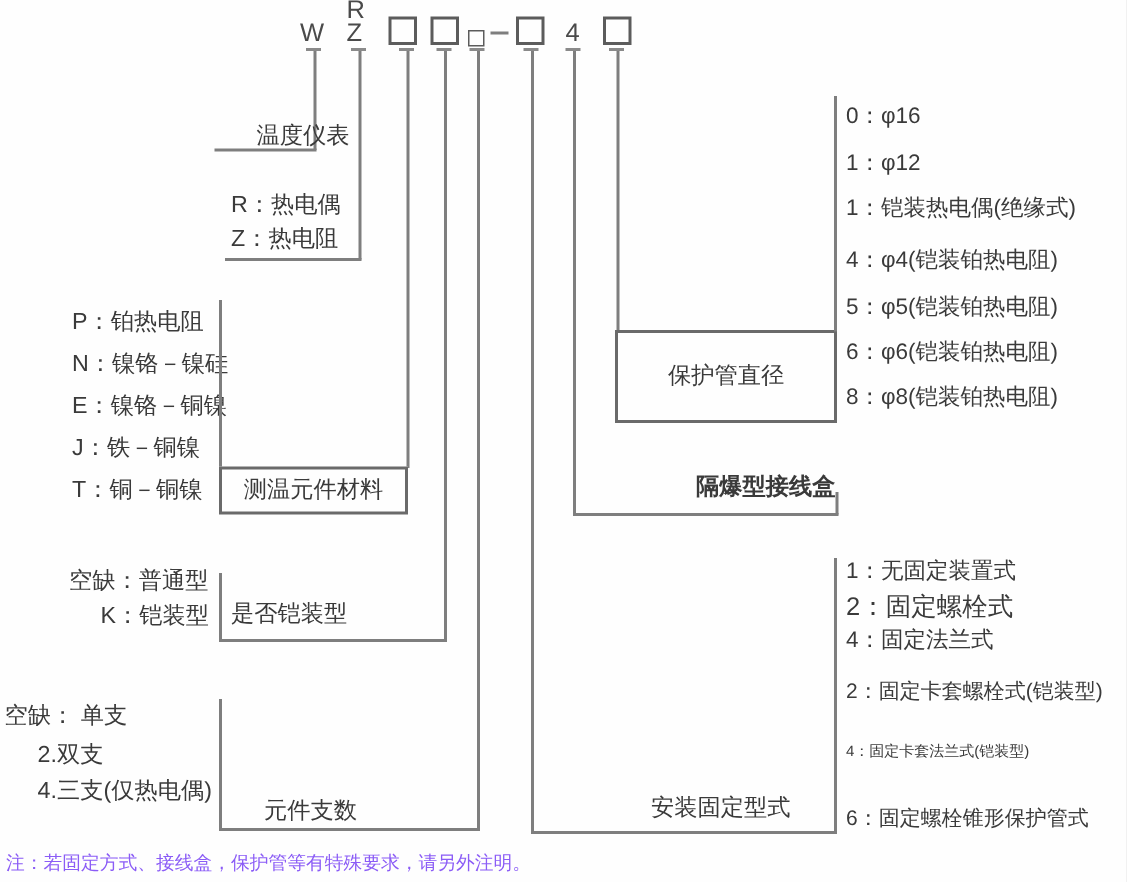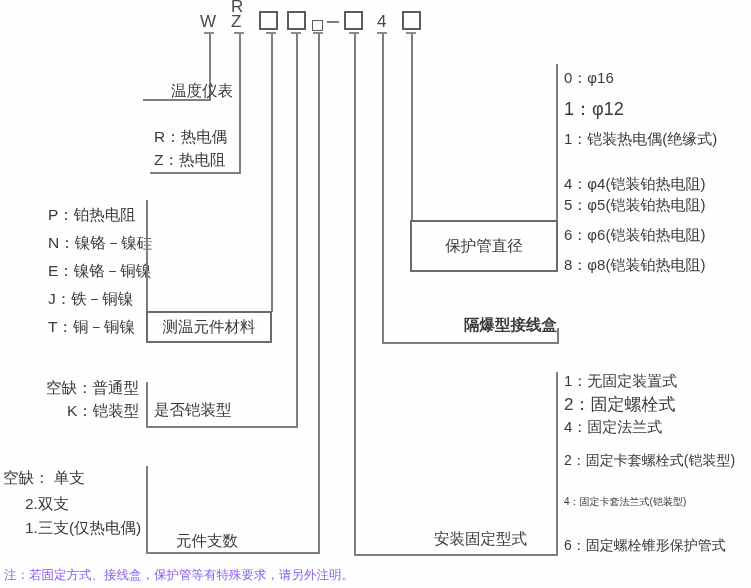--- a/index.html
+++ b/index.html
@@ -74,46 +74,46 @@
   </div>
 
   <div class="t" style="left:46px;top:379px;">空缺：普通型</div>
   <div class="t" style="left:67px;top:402px;">K：铠装型</div>
   <div class="vl" style="left:146px;top:382px;height:46px;"></div>
   <div class="t" style="left:154px;top:401px;">是否铠装型</div>
   <div class="hl" style="left:146px;top:426px;width:152px;"></div>
 
   <div class="t" style="left:3px;top:469px;">空缺： 单支</div>
   <div class="t" style="left:25px;top:495px;">2.双支</div>
-  <div class="t" style="left:25px;top:519px;">1.三支(仅热电偶)</div>
+  <div class="t" style="left:25px;top:519px;">4.三支(仅热电偶)</div>
   <div class="vl" style="left:146px;top:466px;height:88px;"></div>
   <div class="t" style="left:176px;top:532px;">元件支数</div>
   <div class="hl" style="left:146px;top:552px;width:174px;"></div>
 
   <div class="t" style="left:434px;top:530px;">安装固定型式</div>
   <div class="hl" style="left:354px;top:554px;width:204px;"></div>
   <div class="vl" style="left:556px;top:372px;height:184px;"></div>
   <div class="t" style="left:564px;top:372px;font-size:15px;">1：无固定装置式</div>
   <div class="t" style="left:564px;top:396px;font-size:17px;">2：固定螺栓式</div>
   <div class="t" style="left:564px;top:418px;font-size:15px;">4：固定法兰式</div>
   <div class="t" style="left:564px;top:451px;font-size:14px;">2：固定卡套螺栓式(铠装型)</div>
   <div class="t" style="left:564px;top:493px;font-size:10px;">4：固定卡套法兰式(铠装型)</div>
   <div class="t" style="left:564px;top:536px;font-size:14px;">6：固定螺栓锥形保护管式</div>
 
   <div class="t" style="left:464px;top:316px;font-weight:bold;">隔爆型接线盒</div>
   <div class="hl" style="left:382px;top:342px;width:177px;"></div>
   <div class="vl" style="left:557px;top:328px;height:15px;"></div>
 
-  <div class="lblbox" style="left:410px;top:220px;width:148px;height:52px;">
+  <div class="lblbox" style="left:410px;top:220px;width:148px;height:62px;">
     <div class="t2">保护管直径</div>
   </div>
   <div class="vl" style="left:556px;top:64px;height:157px;"></div>
   <div class="t" style="left:564px;top:69px;font-size:15px;">0：φ16</div>
-  <div class="t" style="left:564px;top:100px;font-size:18px;">1：φ12</div>
+  <div class="t" style="left:564px;top:100px;font-size:15px;">1：φ12</div>
   <div class="t" style="left:564px;top:130px;font-size:15px;">1：铠装热电偶(绝缘式)</div>
-  <div class="t" style="left:564px;top:175px;font-size:15px;text-align:right;">4：φ4(铠装铂热电阻)</div>
+  <div class="t" style="left:564px;top:165px;font-size:15px;text-align:right;">4：φ4(铠装铂热电阻)</div>
   <div class="t" style="left:564px;top:196px;font-size:15px;">5：φ5(铠装铂热电阻)</div>
   <div class="t" style="left:564px;top:226px;font-size:15px;">6：φ6(铠装铂热电阻)</div>
   <div class="t" style="left:564px;top:256px;font-size:15px;">8：φ8(铠装铂热电阻)</div>
 
   <div class="t small-note" style="left:4px;top:566px;">注：若固定方式、接线盒，保护管等有特殊要求，请另外注明。</div>
 
 </div>
 
 </body></html>

